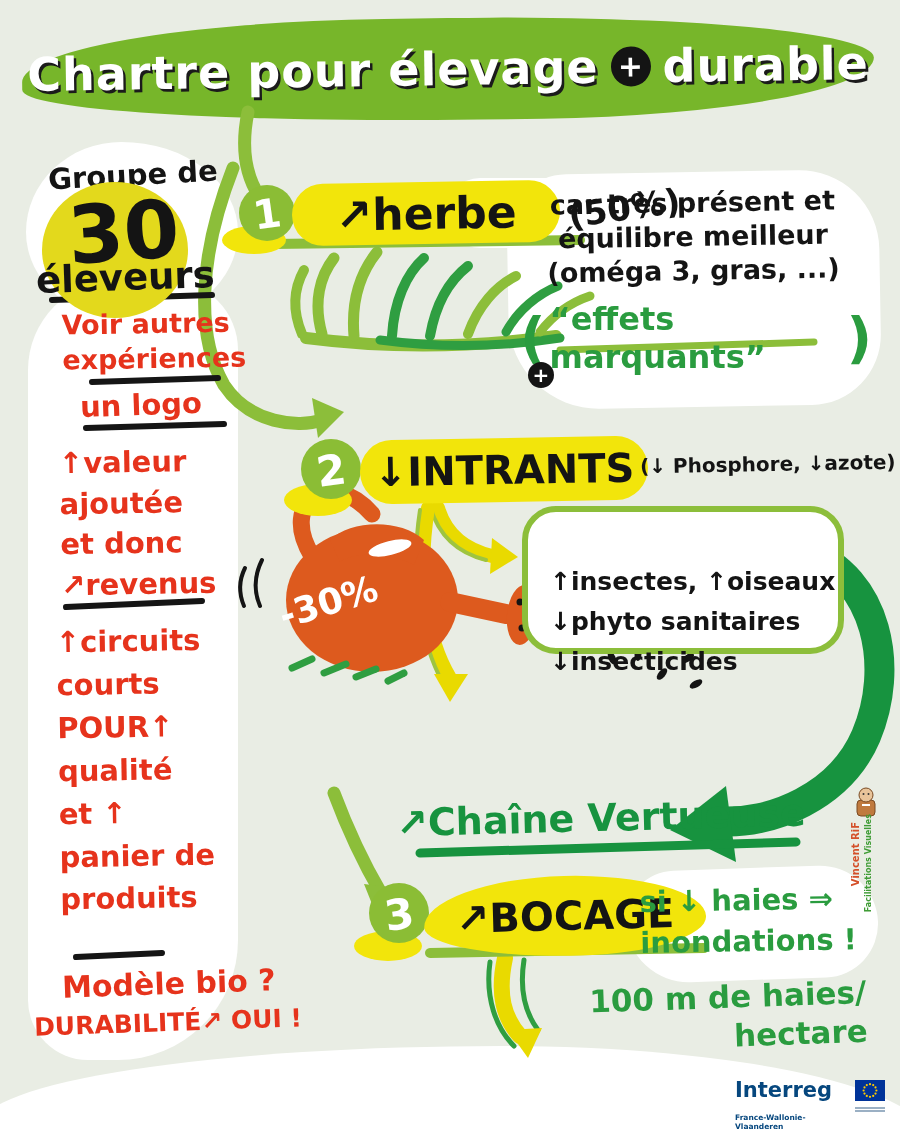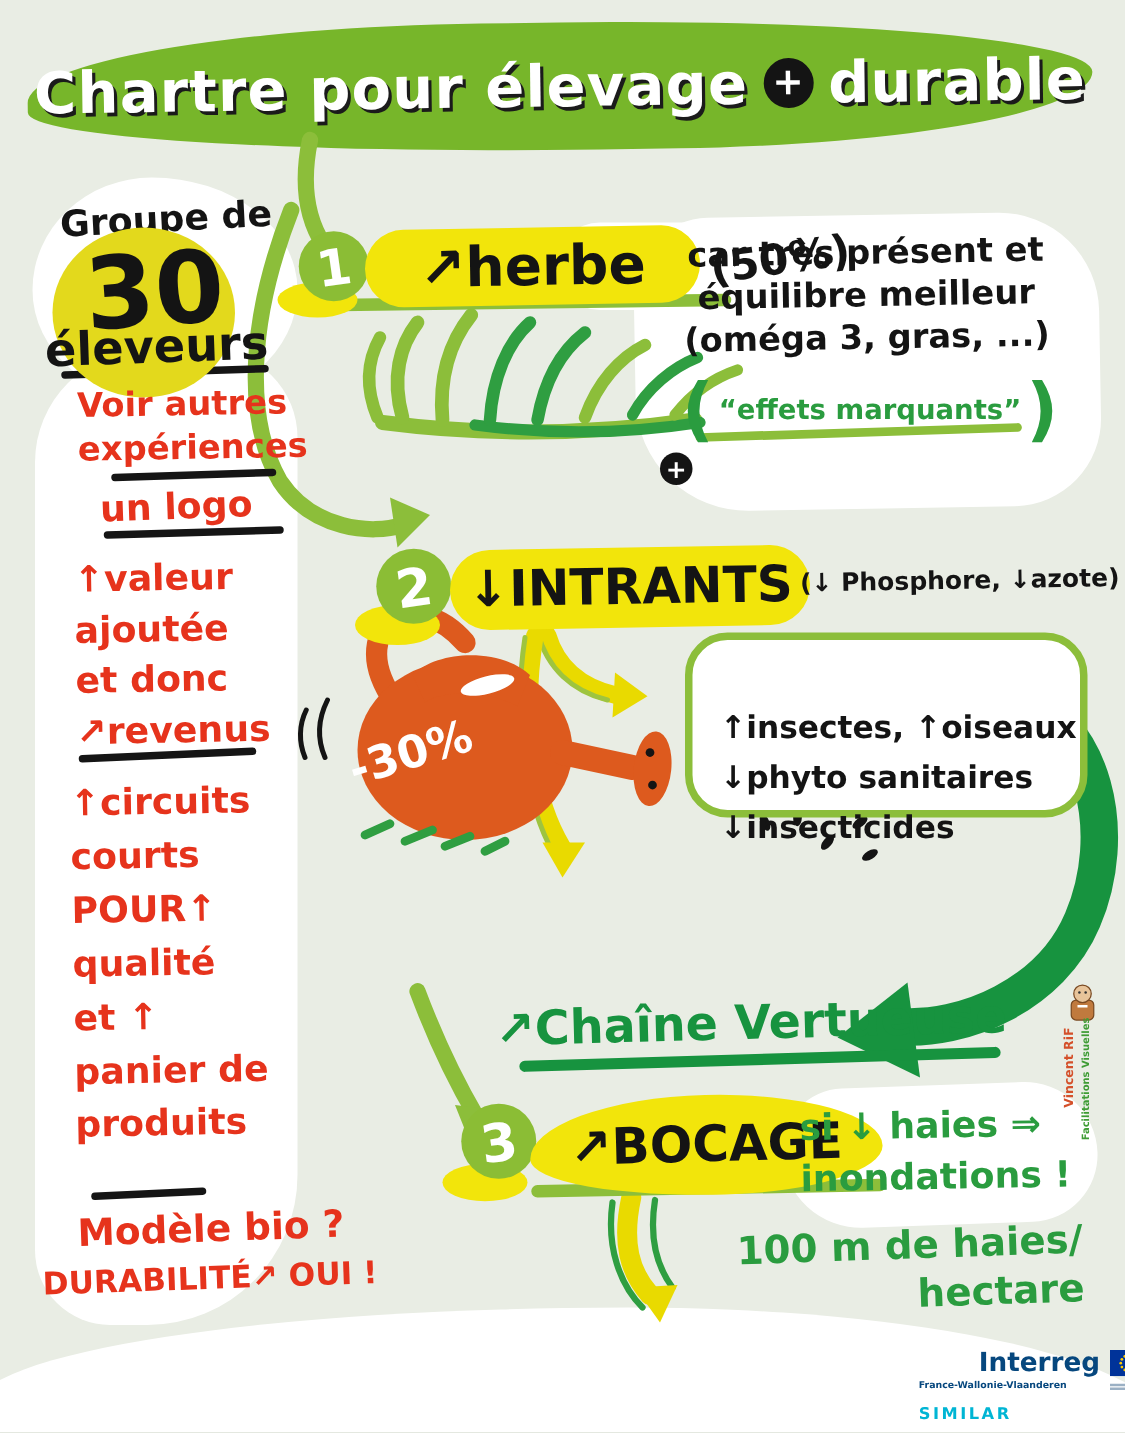--- a/index.html
+++ b/index.html
@@ -213,33 +213,33 @@
 
   <div class="pill" style="left:292px;top:182px;width:268px;height:62px;border-radius:32px;transform:rotate(-1deg);">
     <span style="font-size:44px;">↗herbe</span>
   </div>
   <div class="abs b" style="left:568px;top:188px;font-size:34px;transform:rotate(-8deg);">(50%)</div>
   <div class="abs pre b" style="left:518px;top:186px;width:350px;font-size:27px;line-height:1.25;text-align:center;transform:rotate(-1deg);">car très présent et
 équilibre meilleur
 (oméga 3, gras, ...)</div>
   <div class="abs" style="left:520px;top:300px;width:352px;display:flex;align-items:center;justify-content:center;gap:4px;">
     <span class="greentxt" style="font-size:56px;line-height:1;">(</span>
-    <span class="greentxt" style="font-size:22px;">“effets marquants”</span>
+    <span class="greentxt" style="font-size:32px;">“effets marquants”</span>
     <span class="greentxt" style="font-size:56px;line-height:1;">)</span>
   </div>
   <div class="abs" style="left:528px;top:362px;display:flex;align-items:center;gap:8px;">
     <span class="plus-badge small">+</span>
   </div>
 
   <div class="pill" style="left:360px;top:438px;width:288px;height:64px;border-radius:32px;transform:rotate(-1deg);">
     <span style="font-size:40px;">↓INTRANTS</span>
   </div>
   <div class="abs b" style="left:640px;top:452px;font-size:20px;transform:rotate(-1deg);">(↓ Phosphore, ↓azote)</div>
 
-  <div class="box pre b" style="left:548px;top:506px;width:322px;height:148px;border:6px solid #8cbe3a;border-radius:34px;
+  <div class="box pre b" style="left:522px;top:506px;width:322px;height:148px;border:6px solid #8cbe3a;border-radius:34px;
               font-size:25px;line-height:1.6;padding:10px 0 0 22px;box-sizing:border-box;">
     <span>↑insectes, ↑oiseaux
 ↓phyto sanitaires
 ↓insecticides</span>
   </div>
 
 
   <div class="abs darkgreentxt" style="left:396px;top:796px;font-size:38px;transform:rotate(-1.5deg);">↗Chaîne Vertueuse</div>
 
   <div class="pill" style="left:424px;top:876px;width:282px;height:80px;border-radius:50% 50% 45% 55%/60% 55% 45% 40%;transform:rotate(-1.5deg);">
@@ -256,22 +256,22 @@
     <circle cx="11.5" cy="8" r="1" fill="#333"></circle>
     <circle cx="16.5" cy="8" r="1" fill="#333"></circle>
     <path d="M10,19 L18,19" stroke="#fff" stroke-width="2"></path>
   </svg>
   <div class="vtxt" style="left:850px;top:822px;font-size:10px;color:#d4502a;">Vincent RiF</div>
   <div class="vtxt" style="left:864px;top:814px;font-size:8px;color:#3f9c35;">Facilitations Visuelles</div>
 
   <div class="abs" style="left:735px;top:1080px;width:150px;">
     <div style="display:flex;align-items:flex-start;gap:8px;">
       <div>
-        <div class="interreg" style="font-size:21px;line-height:1;margin-left:48px;">Interreg</div>
-        <div class="interreg" style="font-size:7.5px;margin-top:2px;">France-Wallonie-Vlaanderen</div>
+        <div class="interreg" style="font-size:21px;line-height:1;">Interreg</div>
+        <div class="interreg" style="font-size:7.5px;margin-top:12px;">France-Wallonie-Vlaanderen</div>
       </div>
       <div>
         <svg width="30" height="21" viewBox="0 0 30 21">
           <rect width="30" height="21" fill="#003399"></rect>
           <g fill="#ffcc00">
             <circle cx="15" cy="4.2" r="1.1"></circle>
               <circle cx="18.2" cy="5.1" r="1.1"></circle>
             <circle cx="20.5" cy="7.4" r="1.1"></circle>
               <circle cx="21.4" cy="10.5" r="1.1"></circle>
             <circle cx="20.5" cy="13.6" r="1.1"></circle>

